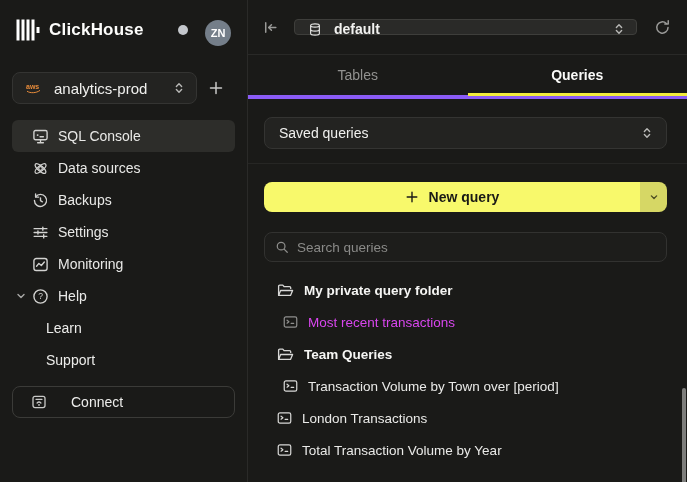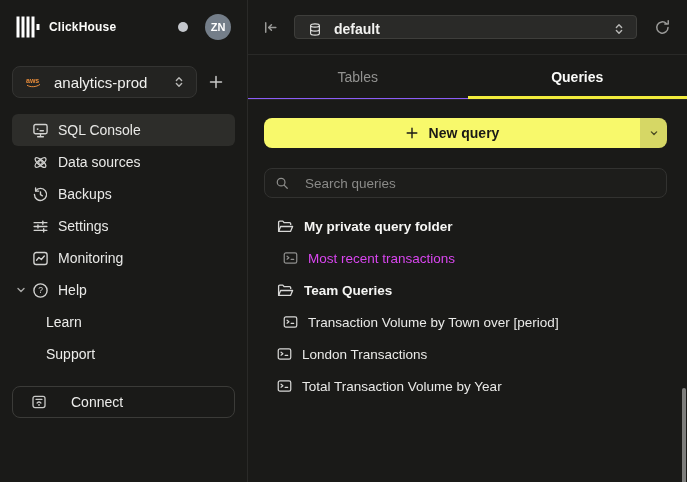--- a/index.html
+++ b/index.html
@@ -7,23 +7,23 @@
   body {
     font-family:"Liberation Sans","DejaVu Sans",sans-serif;
     background:#1A1A18; color:#EDEDEB; overflow:hidden;
     display:flex; position:relative;
   }
   svg { display:block; }
 
   
   .sidebar { width:248px; flex:0 0 248px; height:482px; display:flex; flex-direction:column; border-right:1px solid #2A2A28; background:#1A1A18; }
   .brand-row { display:flex; align-items:center; padding:14px 16px 0 16px; }
-  .brand-title { font-size:12px; font-weight:700; letter-spacing:.2px; margin-left:9px; color:#FCFCFA; }
+  .brand-title { font-size:17px; font-weight:700; letter-spacing:.2px; margin-left:9px; color:#FCFCFA; }
   .status-dot { width:10px; height:10px; border-radius:50%; background:#C4C7CC; margin-left:auto; margin-right:17px; }
-  .avatar { width:26px; height:26px; border-radius:50%; background:#747E89; color:#FFFFFF; font-size:11px; font-weight:700; display:flex; align-items:center; justify-content:center; }
+  .avatar { width:26px; height:26px; border-radius:50%; background:#747E89; color:#FFFFFF; font-size:11px; font-weight:700; display:flex; align-items:center; justify-content:center;margin-top:6px; }
 
   .org-row { display:flex; align-items:center; margin:26px 12px 0 12px; height:32px; }
   .org-select { width:185px; height:32px; background:#232321; border:1px solid #343432; border-radius:8px; display:flex; align-items:center; padding:0 10px 0 12px; cursor:pointer; }
   .org-select .label { font-size:15px; color:#F0F0EE; margin:0 10px 0 12px; flex:1; }
   .icon-btn { background:none; border:none; color:#C9C9C7; cursor:pointer; display:flex; align-items:center; justify-content:center; }
   .plus-btn { flex:1; height:32px; }
 
   .nav { margin-top:16px; }
   .nav-item { height:32px; margin:0 12px; border-radius:6px; display:flex; align-items:center; padding-left:20px; gap:9px; font-size:14px; color:#E9E9E7; cursor:pointer; position:relative; }
   .nav-item.active { background:#2D2D2A; }
@@ -31,40 +31,40 @@
   .nav-item .expander { position:absolute; left:4px; color:#A8A8A6; }
   .nav-sub { height:32px; display:flex; align-items:center; padding-left:46px; font-size:14px; color:#EDEDEB; cursor:pointer; }
 
   .sidebar-spacer { flex:1; }
   .connect-btn { margin:0 12px 64px 12px; height:32px; border:1px solid #3B3B38; border-radius:8px; background:transparent; display:flex; align-items:center; gap:24px; padding-left:18px; font-size:14px; color:#EDEDEB; cursor:pointer; }
   .connect-btn .nicon { color:#C9C9C7; }
 
   
   .panel { flex:1; display:flex; flex-direction:column; min-width:0; }
   .toolbar { height:55px; flex:0 0 55px; border-bottom:1px solid #292927; display:flex; align-items:center; padding:0 16px 0 14px; }
-  .db-select { flex:1; height:24px; margin:0 17px 0 15px; background:#2A2A28; border:1px solid #3E3E3B; border-radius:4px; display:flex; align-items:center; padding:4px 10px 0 13px; cursor:pointer; }
+  .db-select { flex:1; height:16px; margin:0 17px 0 15px; background:#2A2A28; border:1px solid #3E3E3B; border-radius:4px; display:flex; align-items:center; padding:4px 10px 0 13px; cursor:pointer; }
   .db-select .label { font-size:14px; font-weight:600; color:#F2F2F0; margin-left:12px; flex:1; }
   .chev-ud { color:#B9B9B7; }
 
-  .tabs { height:44px; flex:0 0 44px; display:flex; border-bottom:1px solid #8b5cf6; }
+  .tabs { height:44px; flex:0 0 44px; display:flex; border-bottom:4px solid #8b5cf6; }
   .tab { flex:1; display:flex; align-items:center; justify-content:center; font-size:14px; color:#929290; cursor:pointer; position:relative; }
   .tab.active { color:#FAFAF8; font-weight:600; }
   .tab.active::after { content:""; position:absolute; left:0; right:0; bottom:-1px; height:3px; background:#F2EC3C; }
 
   .section-a { padding:18px 20px 14px 16px; }
   .saved-select { height:32px; background:#232321; border:1px solid #343432; border-radius:8px; display:flex; align-items:center; padding:0 12px 0 14px; cursor:pointer; }
   .saved-select .label { flex:1; font-size:14px; color:#F0F0EE; }
   .h-divider { border-top:1px solid #262624; }
 
   .section-b { padding:18px 20px 0 16px; }
   .new-query { height:30px; border-radius:8px; display:flex; overflow:hidden; cursor:pointer; }
   .nq-main { flex:1; background:#F8F96B; display:flex; align-items:center; justify-content:center; gap:10px; color:#1A1A16; font-size:14px; font-weight:600; }
   .nq-caret { width:27px; background:#D6D765; display:flex; align-items:center; justify-content:center; color:#4A4A22; }
 
-  .search-box { margin-top:20px; height:30px; background:#1D1D1B; border:1px solid #323230; border-radius:8px; display:flex; align-items:center; padding:0 10px; gap:16px; }
+  .search-box { margin-top:20px; height:30px; background:#1D1D1B; border:1px solid #323230; border-radius:8px; display:flex; align-items:center; padding:0 10px; gap:8px; }
   .search-box .sicon { color:#8E8E8C; }
   .search-box input { background:transparent; border:none; outline:none; color:#EDEDEB; font-size:13.5px; flex:1; font-family:inherit; }
   .search-box input::placeholder { color:#8A8A88; }
 
   .tree { margin-top:12px; }
   .tree-row { height:32px; display:flex; align-items:center; gap:10px; padding-left:13px; font-size:13.5px; color:#EAEAE8; cursor:pointer; }
   .tree-row.indent { padding-left:19px; }
   .tree-row.folder { font-weight:700; color:#F5F5F3; }
   .tree-row.muted { color:#d946ef; }
   .tree-row .ticon { flex:0 0 auto; color:#D8D8D6; }
@@ -237,20 +237,31 @@
         <path d="M13.4 1.6v3.2h-3.2"></path>
       </svg>
     </button>
   </div>
 
   <div class="tabs">
     <div class="tab">Tables</div>
     <div class="tab active">Queries</div>
   </div>
 
+  <div class="section-a">
+    <div class="saved-select">
+      <span class="label">Saved queries</span>
+      <span class="chev-ud">
+        <svg width="14" height="14" viewBox="0 0 16 16" fill="none" stroke="currentColor" stroke-width="1.6" stroke-linecap="round" stroke-linejoin="round">
+          <path d="M5 6.2 8 3.2l3 3"></path>
+            <path d="M5 9.8l3 3 3-3"></path>
+        </svg>
+      </span>
+    </div>
+  </div>
 
   <div class="h-divider"></div>
 
   <div class="section-b">
 
     <div class="new-query">
       <div class="nq-main">
         <span>
           <svg width="14" height="14" viewBox="0 0 16 16" fill="none" stroke="currentColor" stroke-width="1.6" stroke-linecap="round">
             <path d="M8 2.5v11M2.5 8h11"></path>

